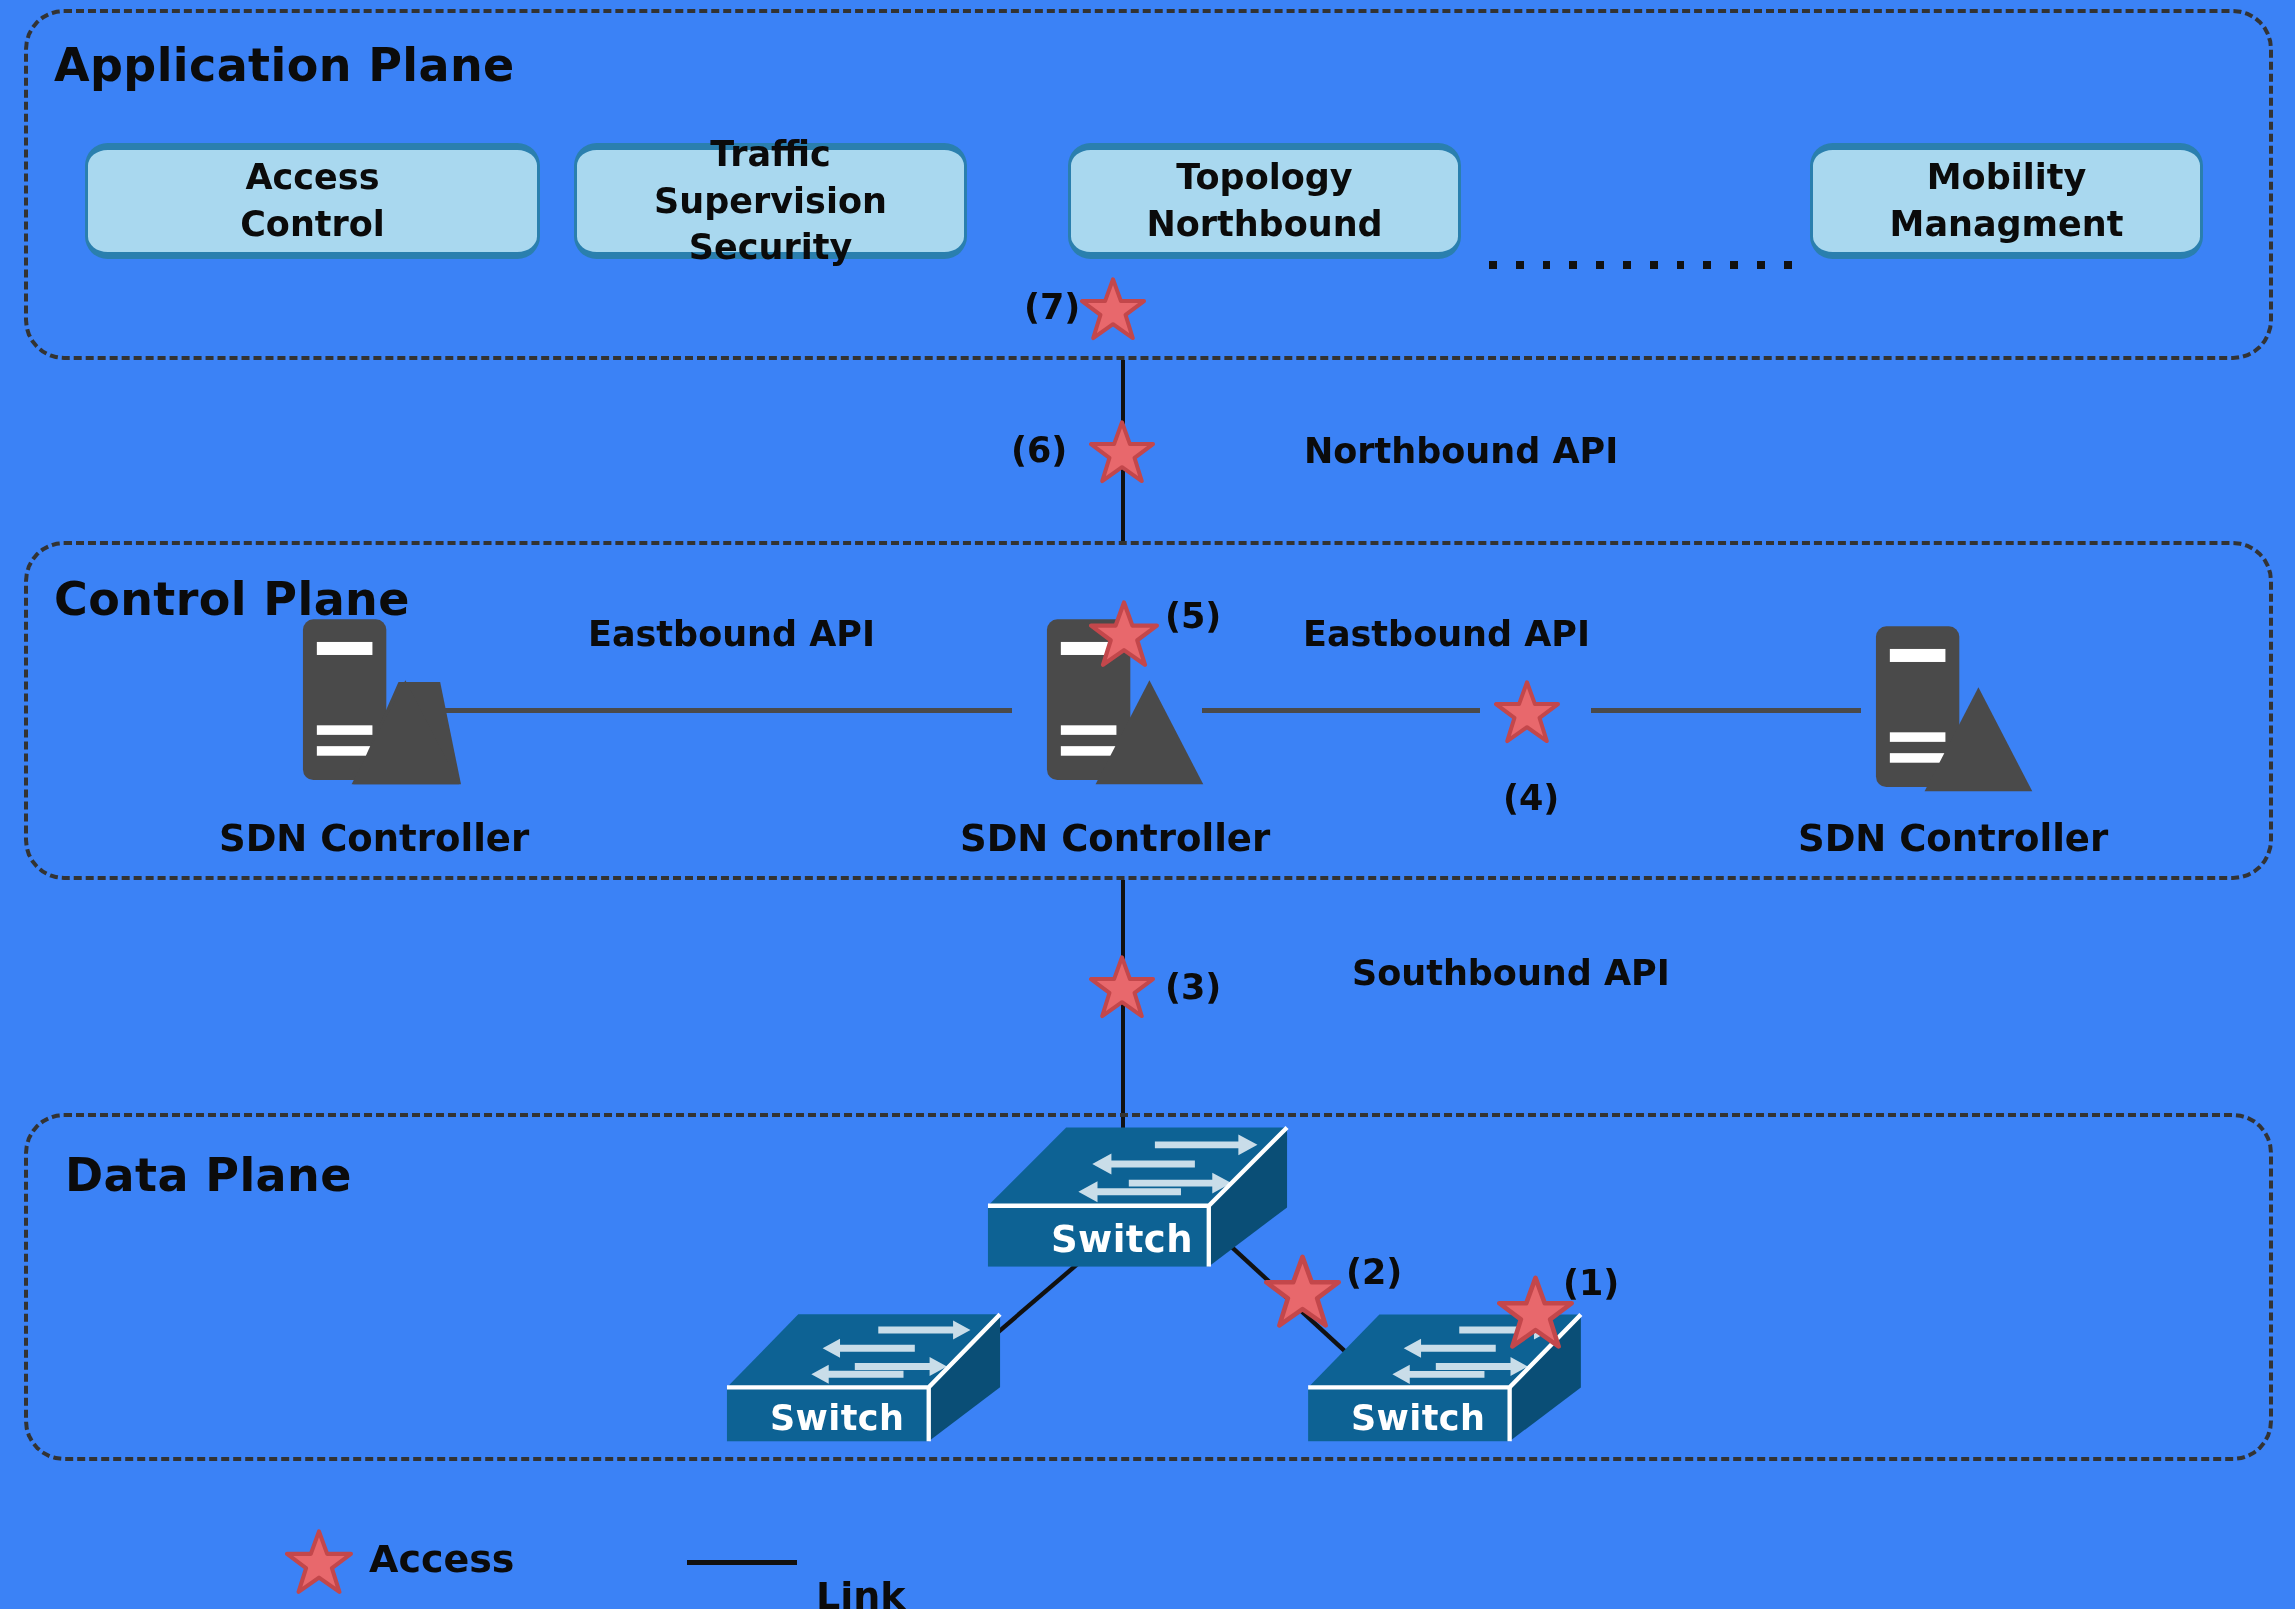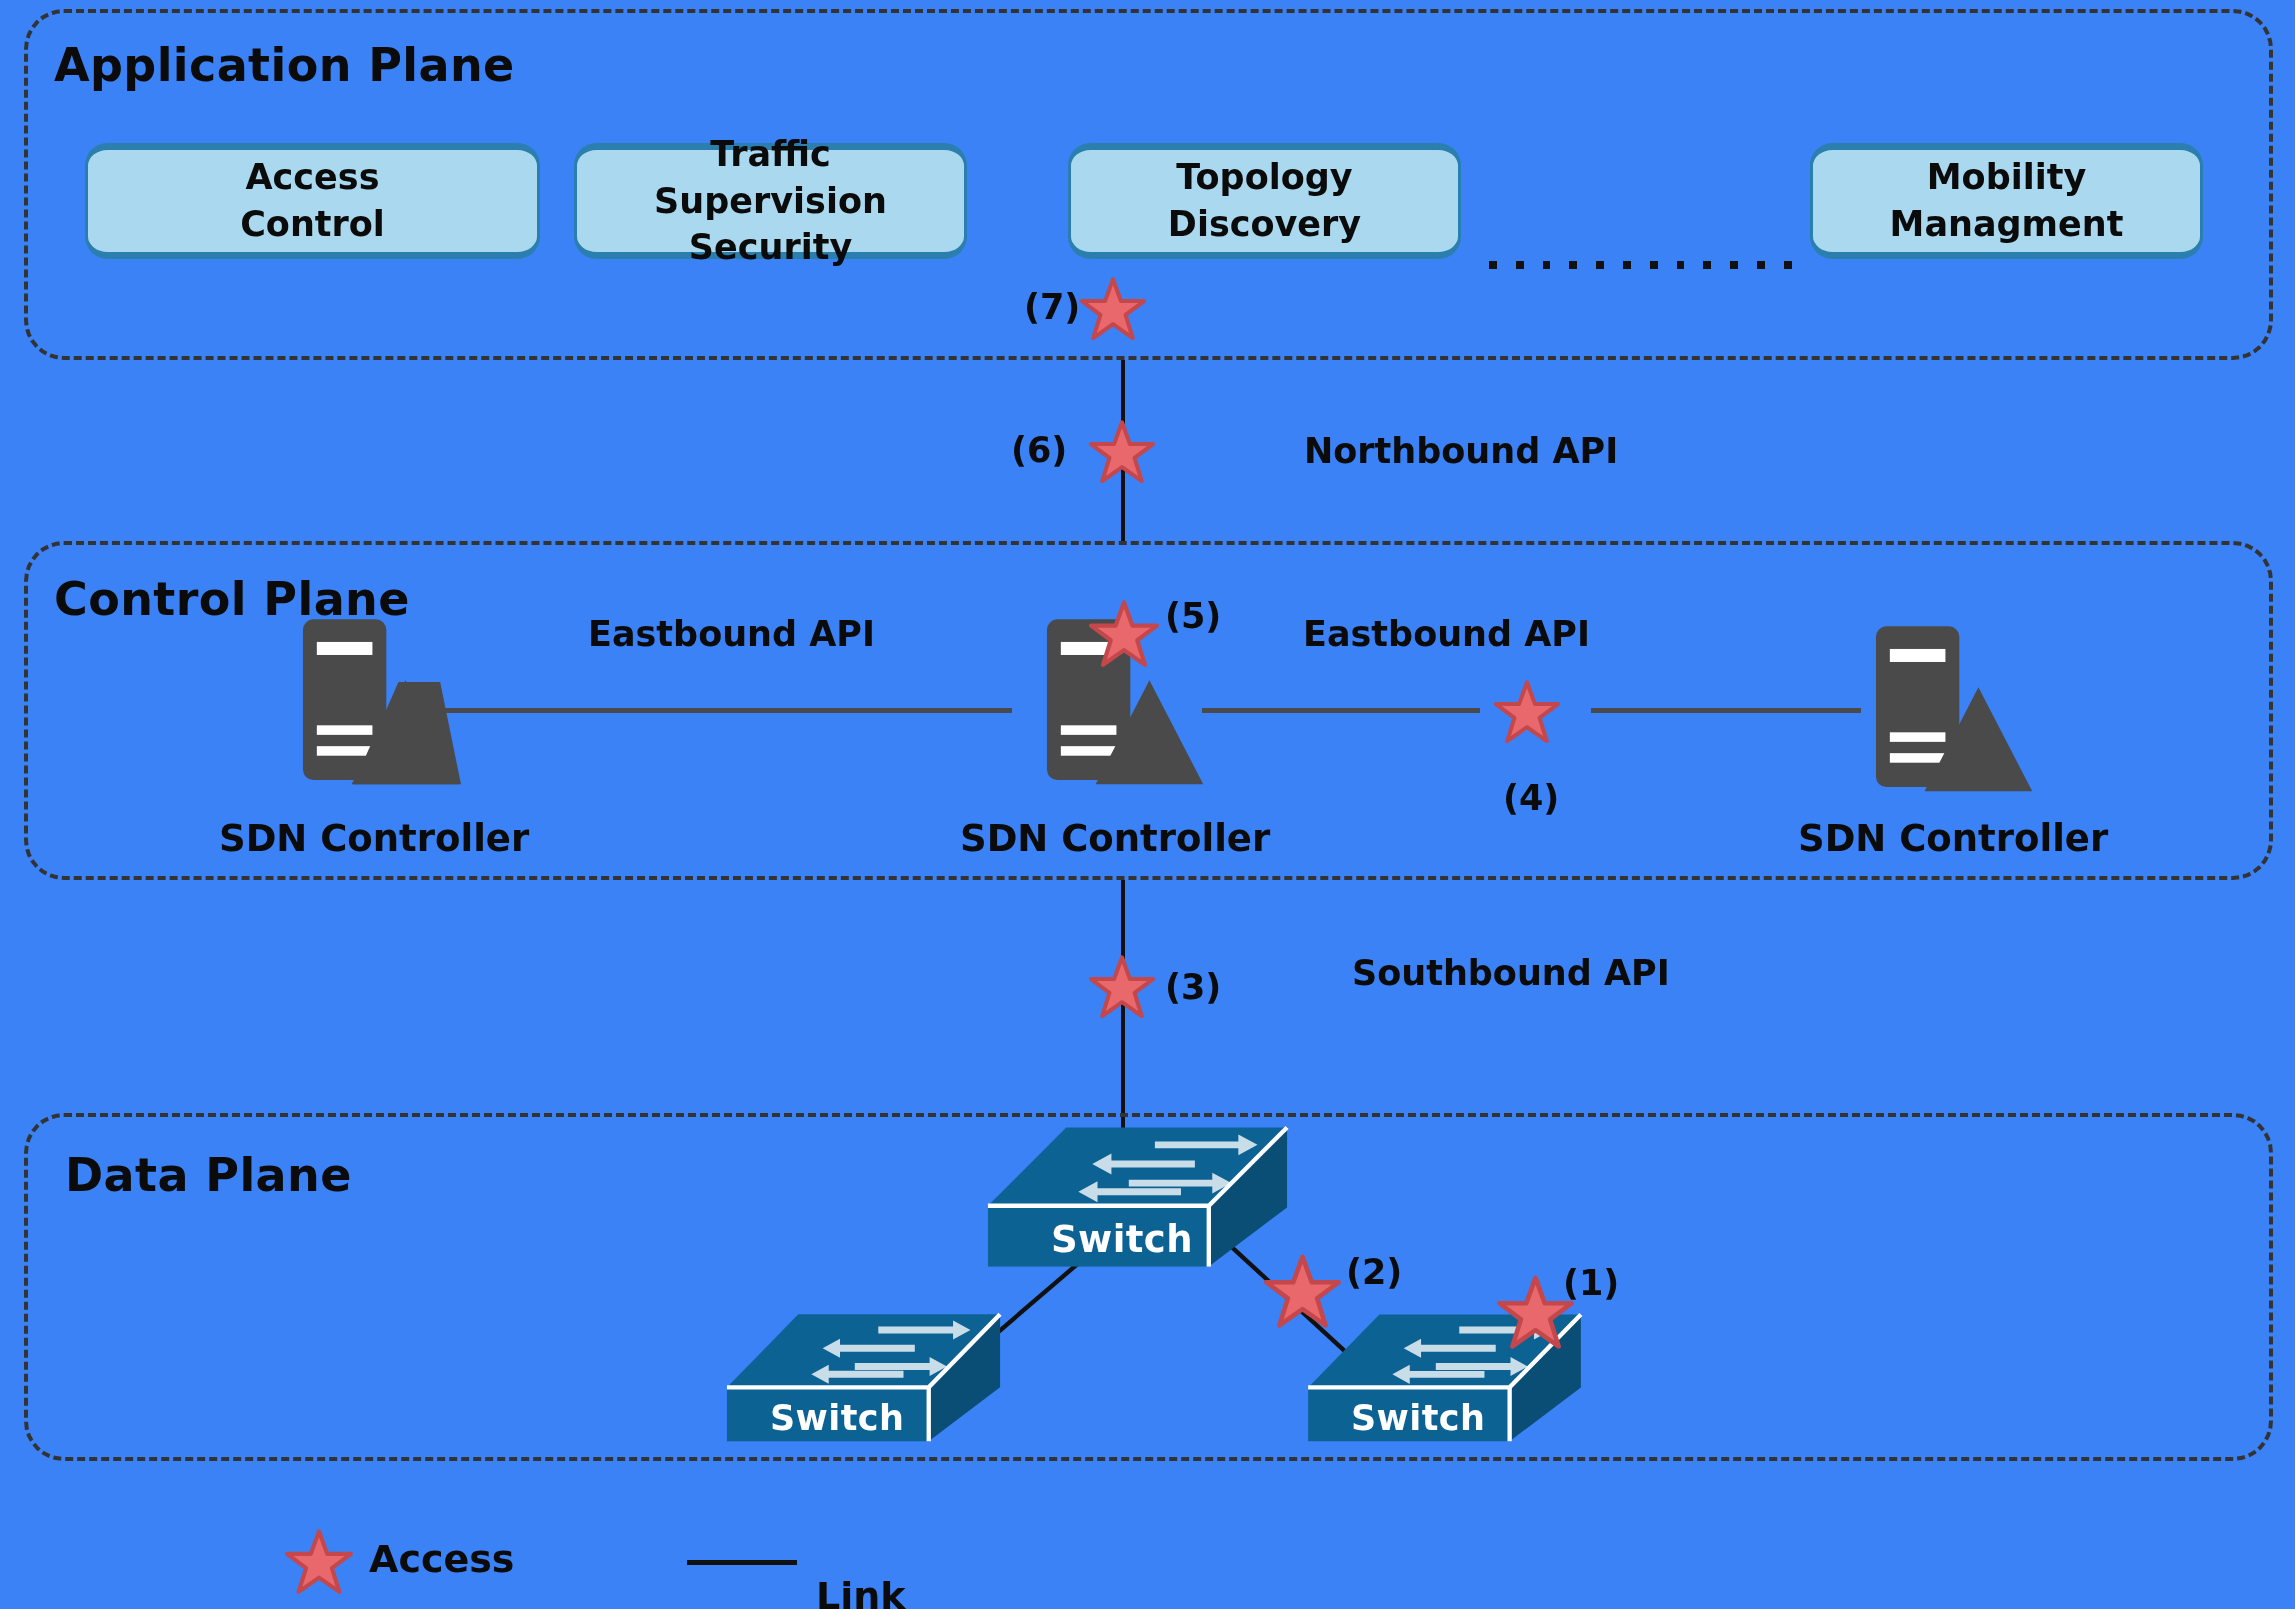--- a/index.html
+++ b/index.html
@@ -164,21 +164,21 @@
   </div>
 
   <div class="app-box" style="left:574px; top:143px; width:393px; height:116px;">
     <span class="app-box-label">Traffic
 Supervision
 Security</span>
   </div>
 
   <div class="app-box" style="left:1068px; top:143px; width:393px; height:116px;">
     <span class="app-box-label">Topology
-Discovery</span>
+Northbound</span>
   </div>
 
   <div class="app-box" style="left:1810px; top:143px; width:393px; height:116px;">
     <span class="app-box-label">Mobility
 Managment</span>
   </div>
 
   <div class="dotline" id="app-ellipsis" style="left:1489px; top:261px; width:330px;"><i></i><i></i><i></i><i></i><i></i><i></i><i></i><i></i><i></i><i></i><i></i><i></i></div>
 
   <div class="marker-label" style="left:1024px; top:287px;">(7)</div>

